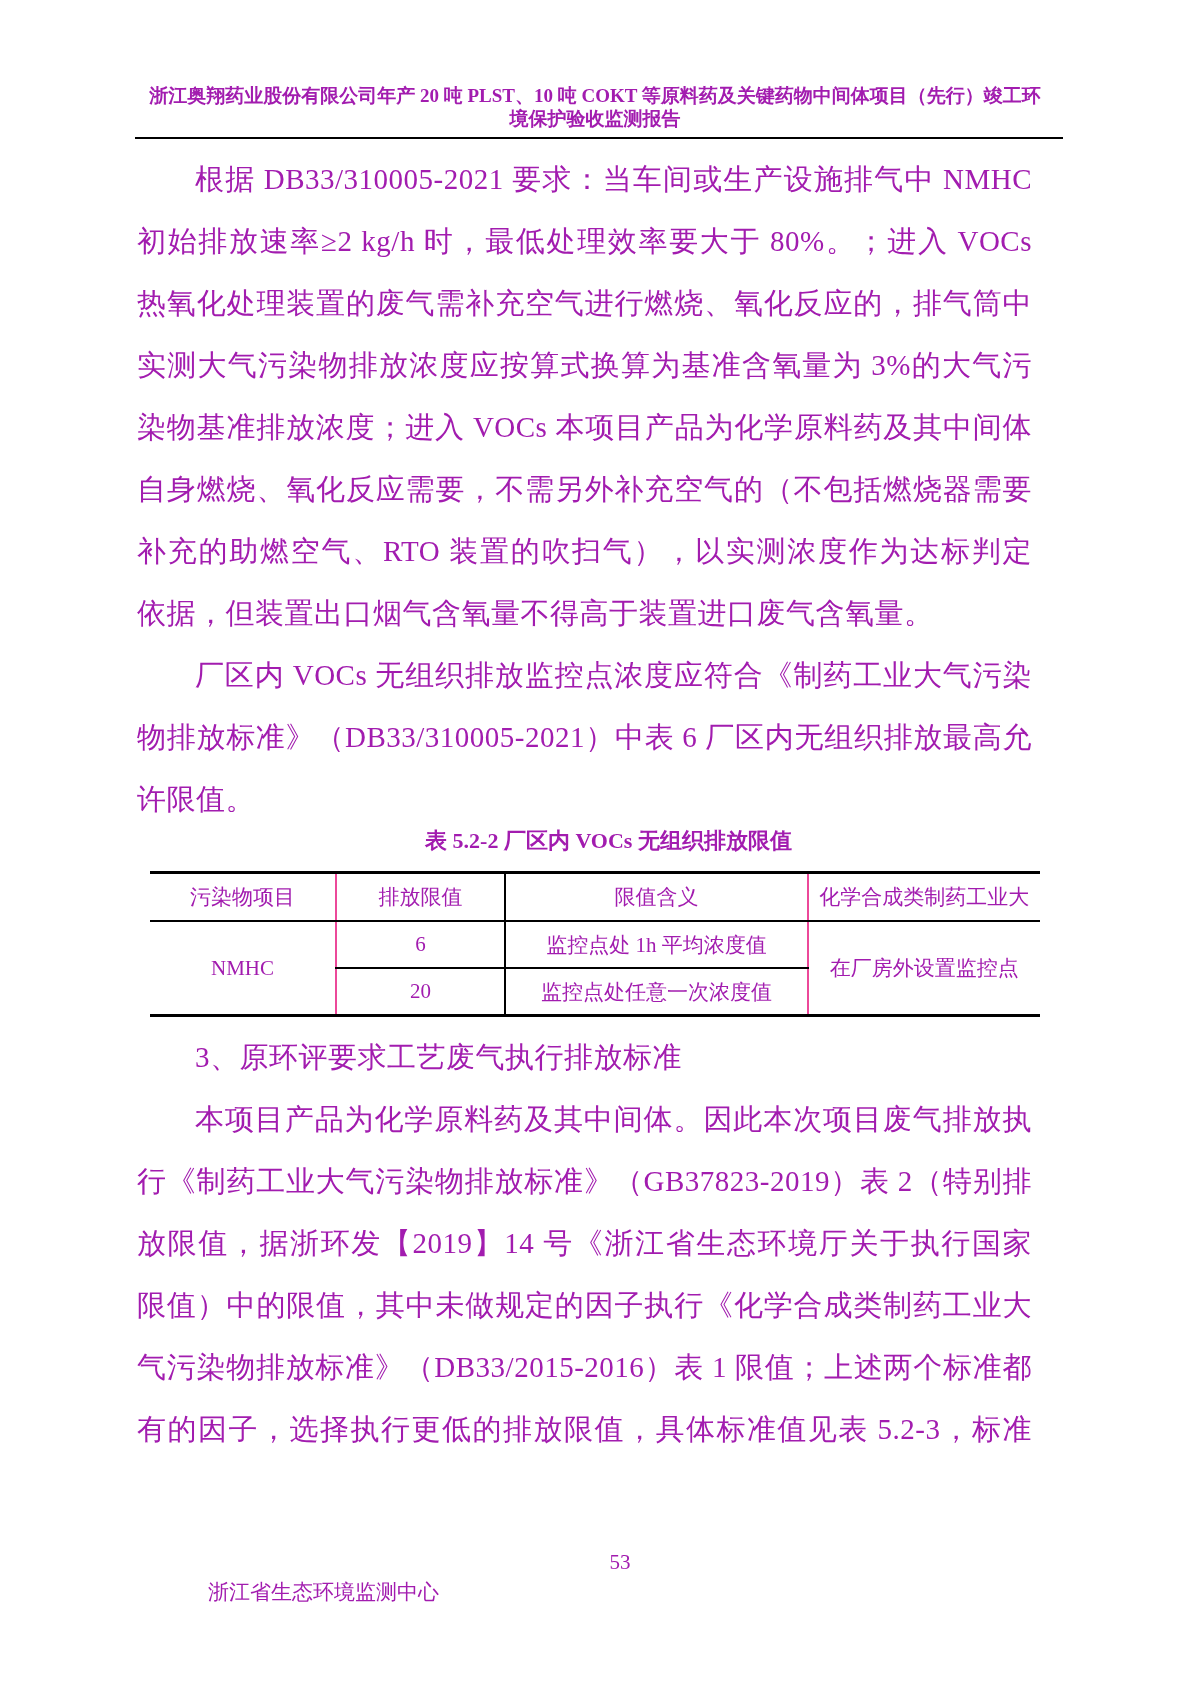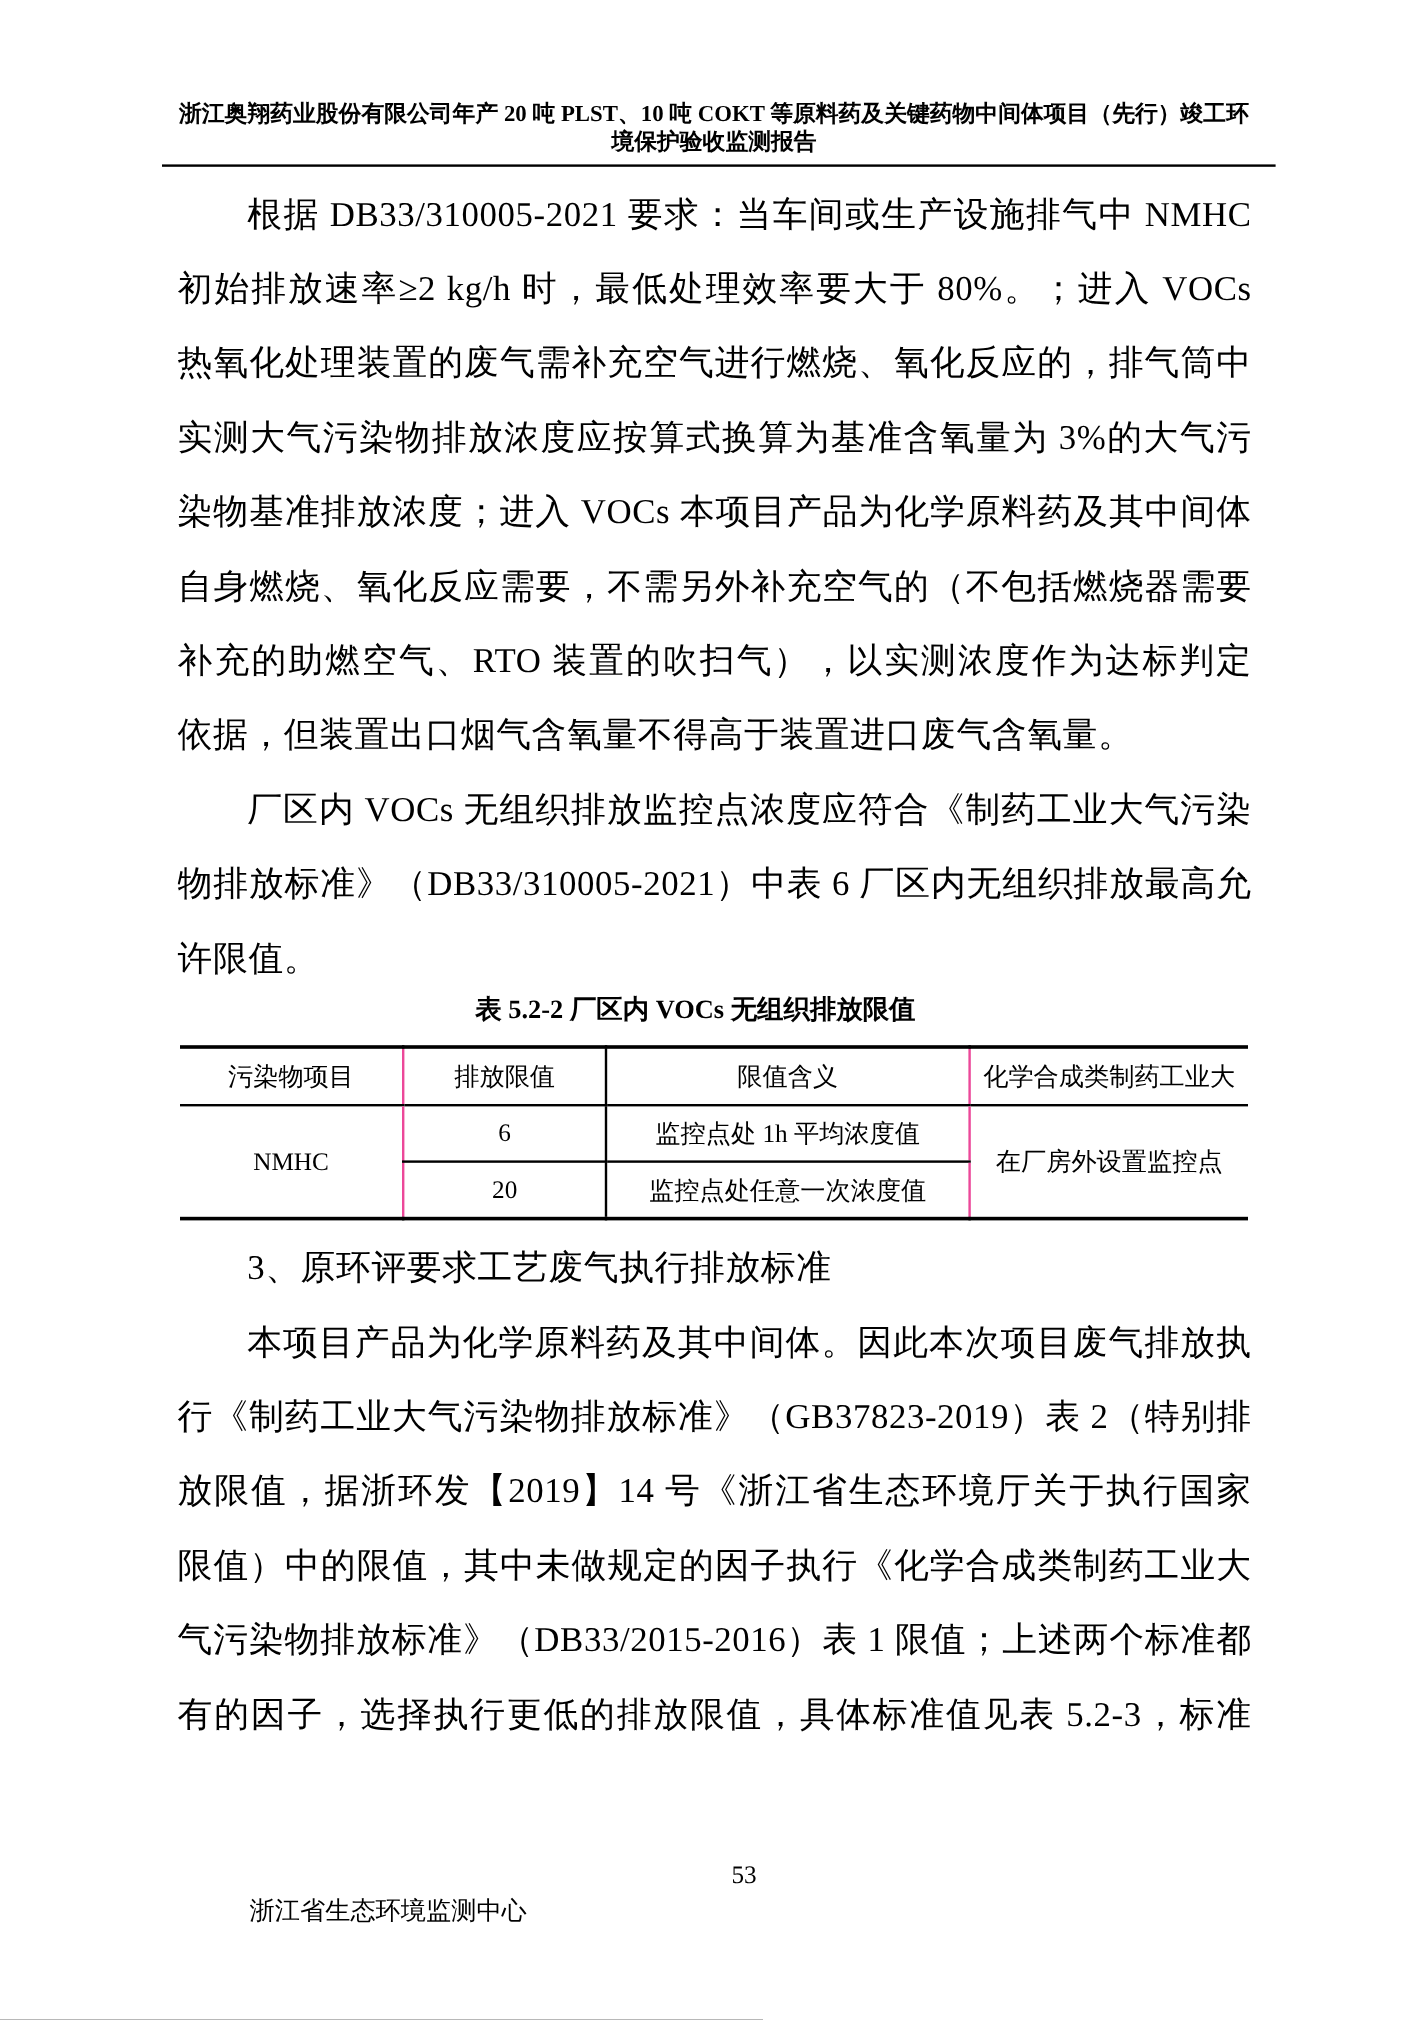--- a/index.html
+++ b/index.html
@@ -2,46 +2,46 @@
 <html><head>
 <meta charset="utf-8">
 <style>
   html,body { margin:0; padding:0; background:#888; }
   .page {
     position:relative;
     width:1190px; height:1683px;
     margin:0 auto;
     background:#ffffff;
     font-family:"Liberation Serif","DejaVu Serif",serif;
-    color:#000000;
+    color:#a21caf;
     overflow:hidden;
   }
   
   .doc-header {
     position:absolute; top:84px; left:130px; width:930px;
     text-align:center; font-size:19px; font-weight:bold; line-height:23px;
   }
   .header-rule {
     position:absolute; top:137px; left:135px; width:928px;
     height:0; border-top:2px solid #000;
   }
   
-  .content { position:absolute; left:148px; width:895px; font-size:29px; }
+  .content { position:absolute; left:137px; width:895px; font-size:29px; }
   #content-top { top:148px; }
   #content-bottom { top:1026px; }
   .line {
     height:62px; line-height:62px;
     overflow:hidden; text-align:left;
     letter-spacing:0.5px;
   }
   .line.fill { text-align:justify; text-align-last:justify; }
   .line.indent { text-indent:58px; }
   
   .table-caption {
-    position:absolute; top:824px; left:132px; width:895px;
+    position:absolute; top:824px; left:161px; width:895px;
     text-align:center; font-weight:bold; font-size:22px; line-height:34px;
   }
   
   .limits-table {
     position:absolute; top:871px; left:150px; width:890px;
     border-collapse:collapse; table-layout:fixed;
     font-size:21px; text-align:center;
     border-top:3px solid #000; border-bottom:3px solid #000;
   }
   .limits-table th, .limits-table td {

